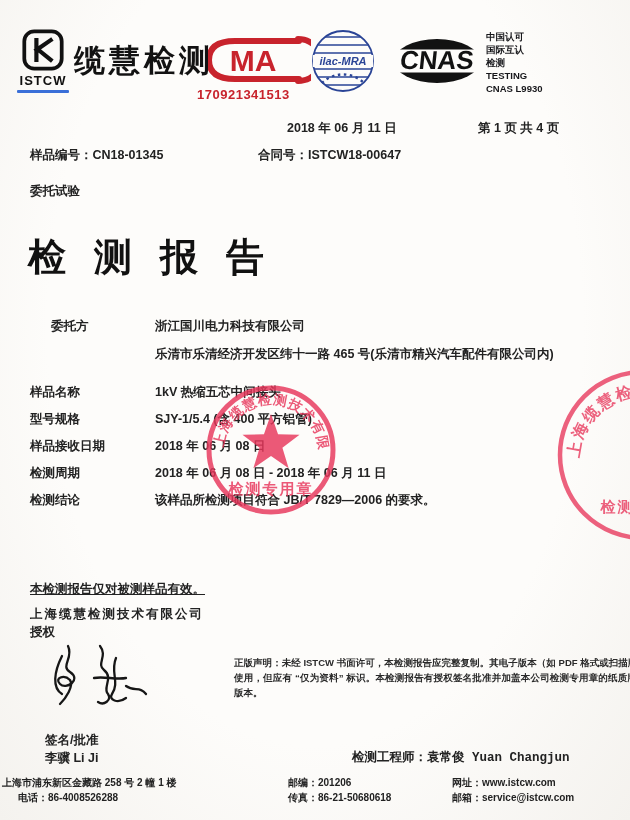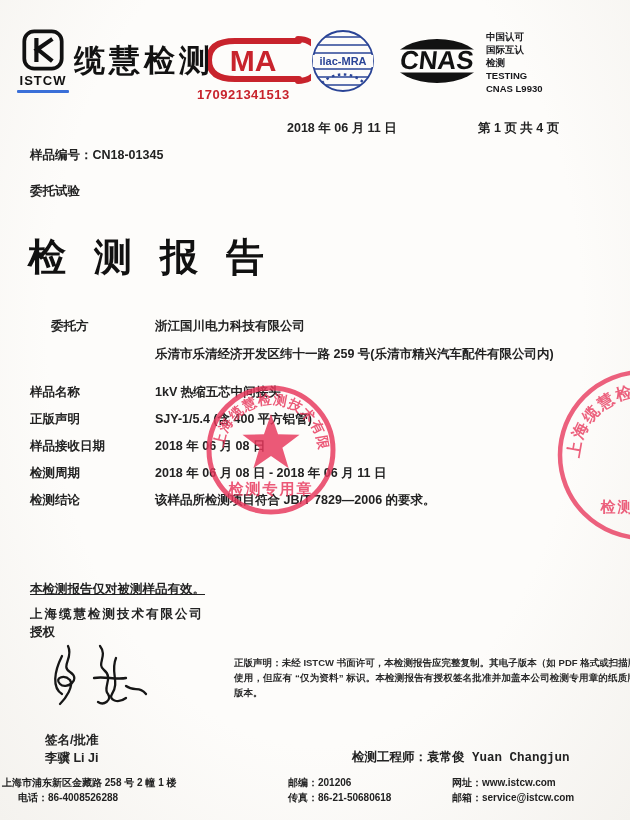--- a/index.html
+++ b/index.html
@@ -46,21 +46,21 @@
     <svg width="110" height="52" viewBox="0 0 110 52">
       <path d="M 98,7 H 34 Q 8,7 8,26 Q 8,45 34,45 H 98" fill="none" stroke="#c8232c" stroke-width="6" stroke-linecap="round"></path>
       <path d="M 97,5 A 23,21 0 1 1 97,47" fill="none" stroke="#c8232c" stroke-width="6" stroke-linecap="round"></path>
       <text x="52" y="37" text-anchor="middle" font-size="30" font-weight="800" fill="#c8232c">MA</text>
     </svg>
   </div>
 
   <div class="abs brand-cn">缆慧检测</div>
   <div class="abs cma-number">170921341513</div>
 
-  <div class="abs" style="left:310px;top:28px;">
+  <div class="abs" style="left:310px;top:28px;font-style:italic;">
     <svg width="66" height="66" viewBox="0 0 66 66">
       <circle cx="33" cy="33" r="30" fill="none" stroke="#2a4496" stroke-width="1.8"></circle>
       <path d="M15,9 H51 M7.6,17 H58.4 M4,25 H62 M4,41 H62 M7.6,49 H58.4 M15,57 H51" stroke="#2a4496" stroke-width="1.3" fill="none"></path>
       <path d="M 12,55 A 30 30 0 0 1 54,55" fill="none" stroke="#2a4496" stroke-width="2.4" stroke-dasharray="2.5 3.5"></path>
       <rect x="3" y="27" width="60" height="12" fill="#fdfcfa"></rect>
       <text x="33" y="36.5" text-anchor="middle" font-size="11" font-weight="800" fill="#2a4496">ilac-MRA</text>
     </svg>
   </div>
 
   <div class="abs" style="left:392px;top:36px;">
@@ -78,33 +78,36 @@
     <div>TESTING</div>
     <div>CNAS L9930</div>
   </div>
 
   <div class="abs t12" style="left:287px;top:120px;">2018 年 06 月 11 日</div>
   <div class="abs t12" style="left:478px;top:120px;">第 1 页 共 4 页</div>
 
   <div class="abs t12" style="left:30px;top:147px;">
     <span>样品编号：</span><span>CN18-01345</span>
   </div>
+  <div class="abs t12" style="left:258px;top:147px;">
+    <span>合同号：</span><span>ISTCW18-00647</span>
+  </div>
 
   <div class="abs t12" style="left:30px;top:183px;">委托试验</div>
 
   <div class="abs title">检测报告</div>
 
   <div class="abs t12 lblcol" style="top:318px;margin-left:21px;">委托方</div>
   <div class="abs t12 valcol" style="top:318px;">浙江国川电力科技有限公司</div>
-  <div class="abs t12 valcol" style="top:346px;">乐清市乐清经济开发区纬十一路 259 号(乐清市精兴汽车配件有限公司内)</div>
+  <div class="abs t12 valcol" style="top:346px;">乐清市乐清经济开发区纬十一路 465 号(乐清市精兴汽车配件有限公司内)</div>
 
   <div class="abs t12 lblcol" style="top:384px;">样品名称</div>
   <div class="abs t12 valcol" style="top:384px;">1kV 热缩五芯中间接头</div>
 
-  <div class="abs t12 lblcol" style="top:411px;">正版声明</div>
+  <div class="abs t12 lblcol" style="top:411px;">型号规格</div>
   <div class="abs t12 valcol" style="top:411px;">SJY-1/5.4 (含 400 平方铝管)</div>
 
   <div class="abs t12 lblcol" style="top:438px;">样品接收日期</div>
   <div class="abs t12 valcol" style="top:438px;">2018 年 06 月 08 日</div>
 
   <div class="abs t12 lblcol" style="top:465px;">检测周期</div>
   <div class="abs t12 valcol" style="top:465px;">2018 年 06 月 08 日 - 2018 年 06 月 11 日</div>
 
   <div class="abs t12 lblcol" style="top:492px;">检测结论</div>
   <div class="abs t12 valcol" style="top:492px;">该样品所检测项目符合 JB/T 7829—2006 的要求。</div>

